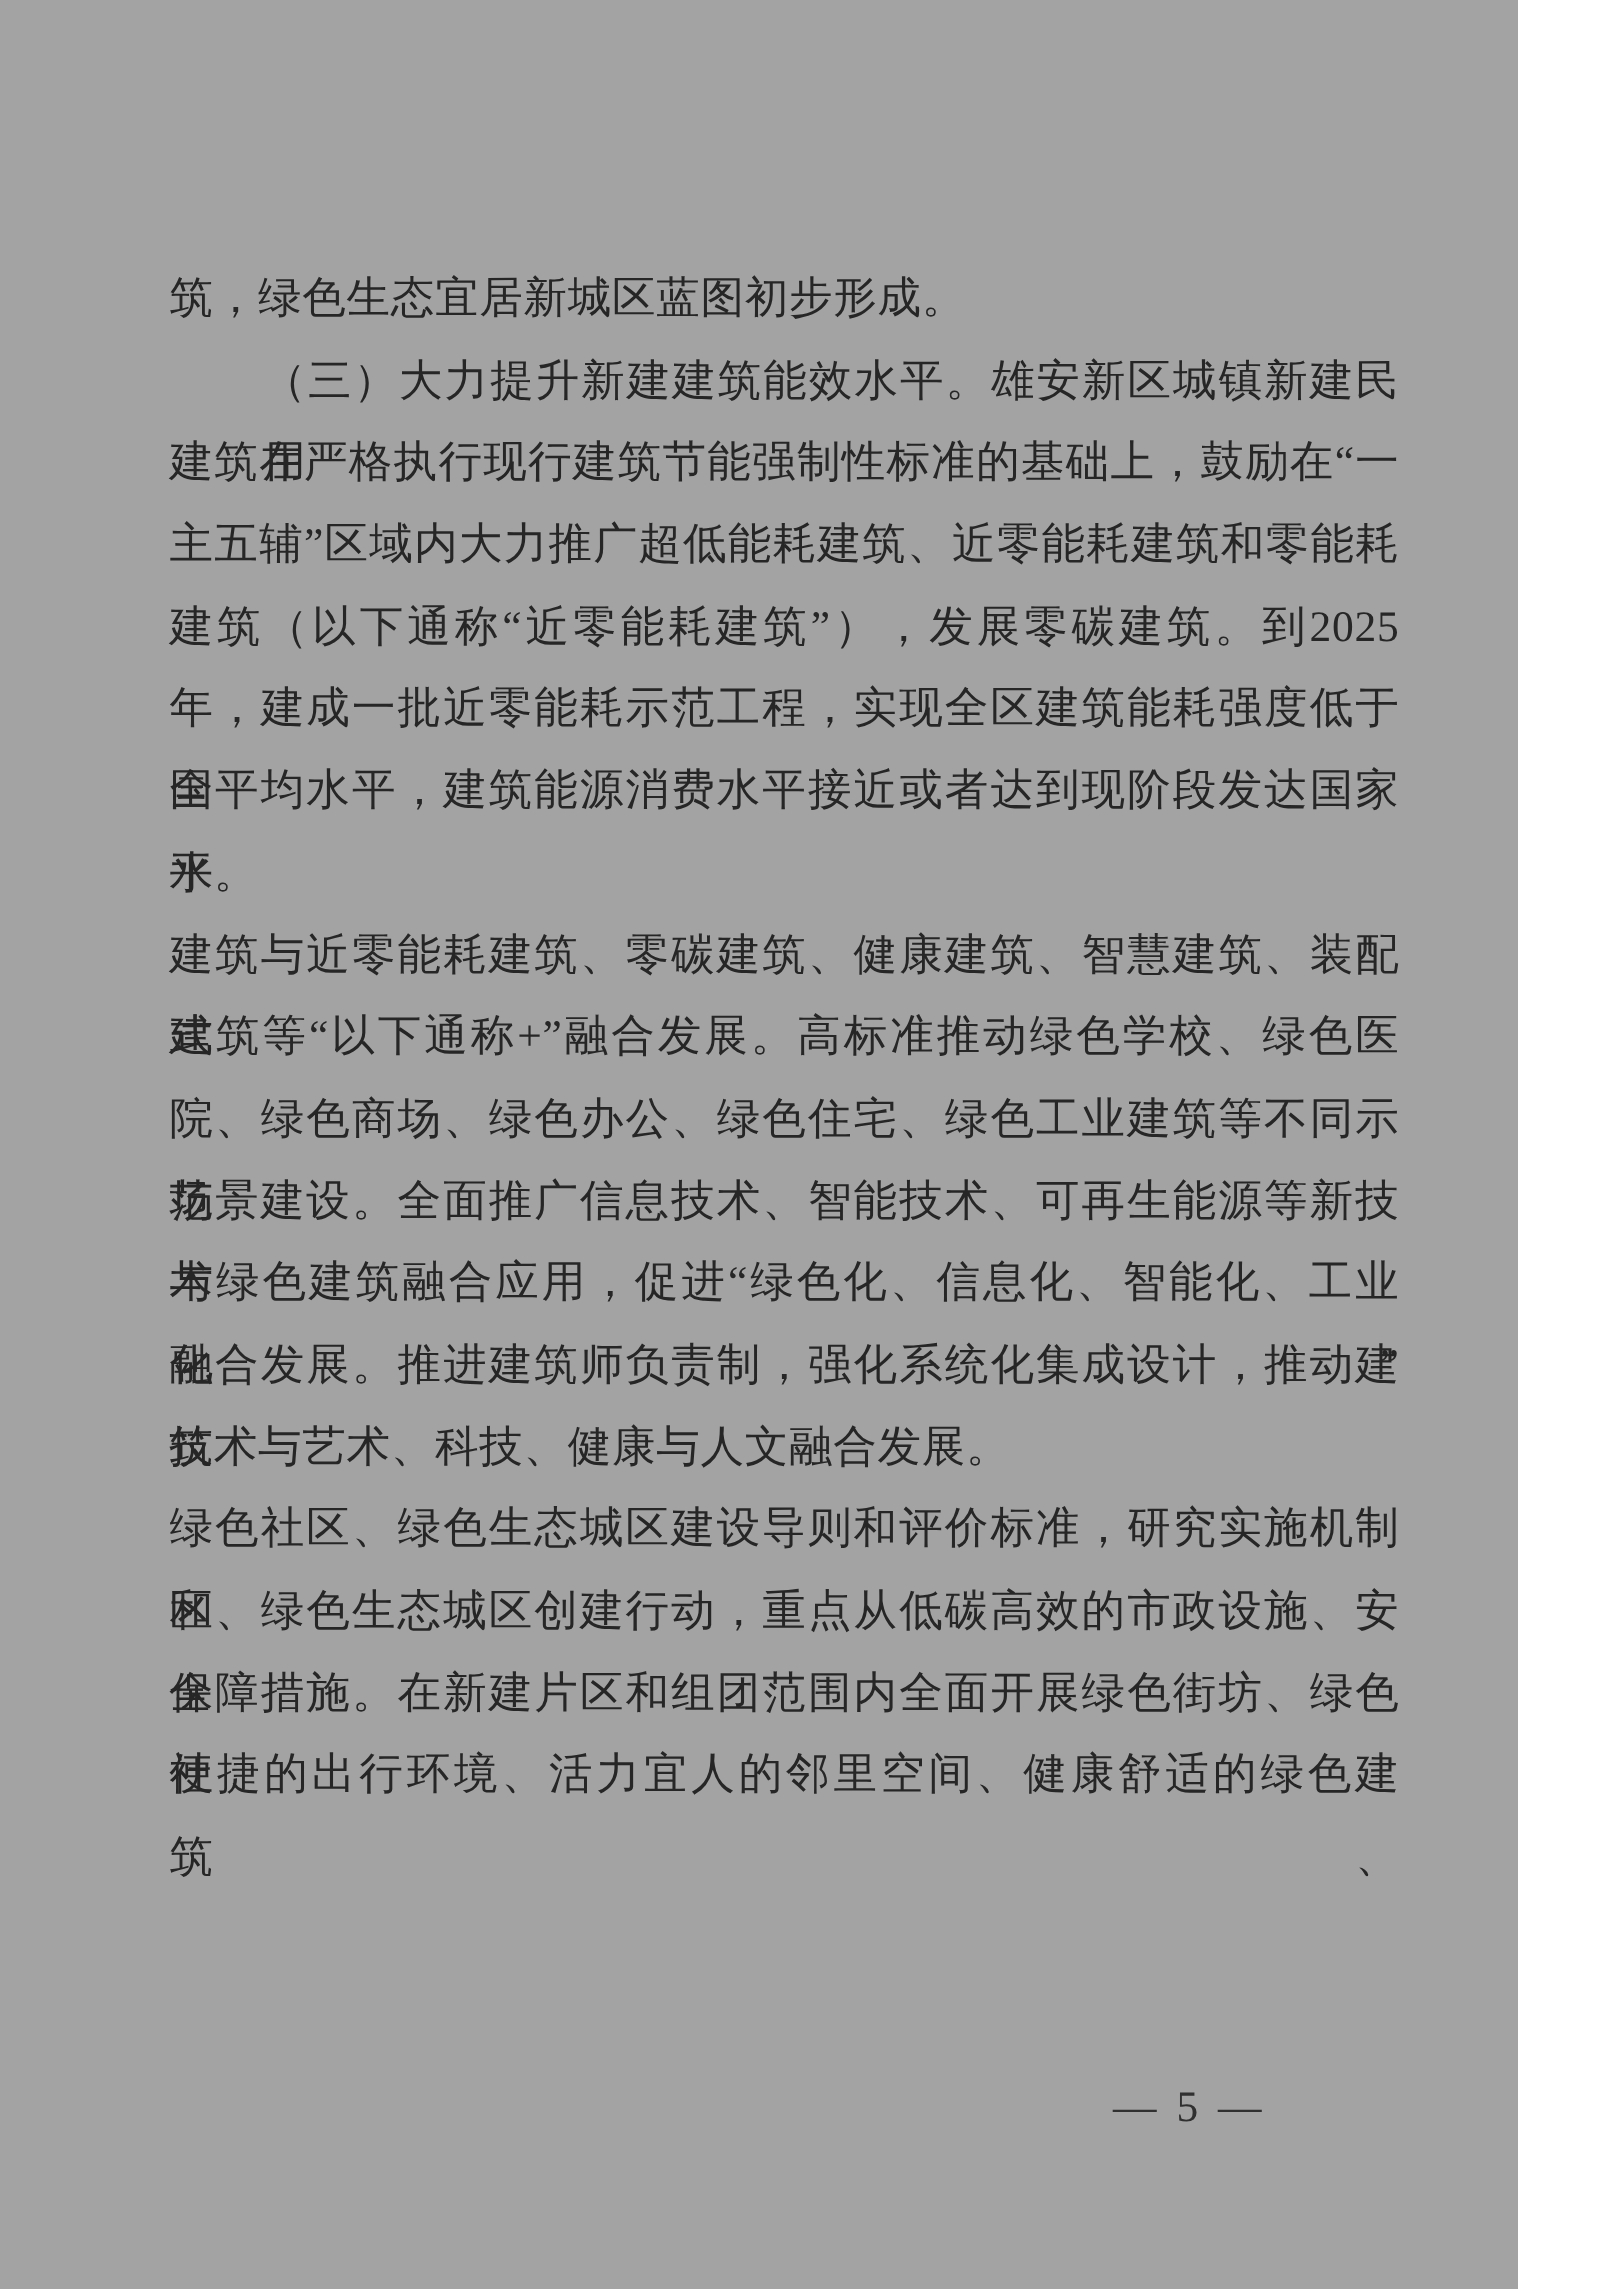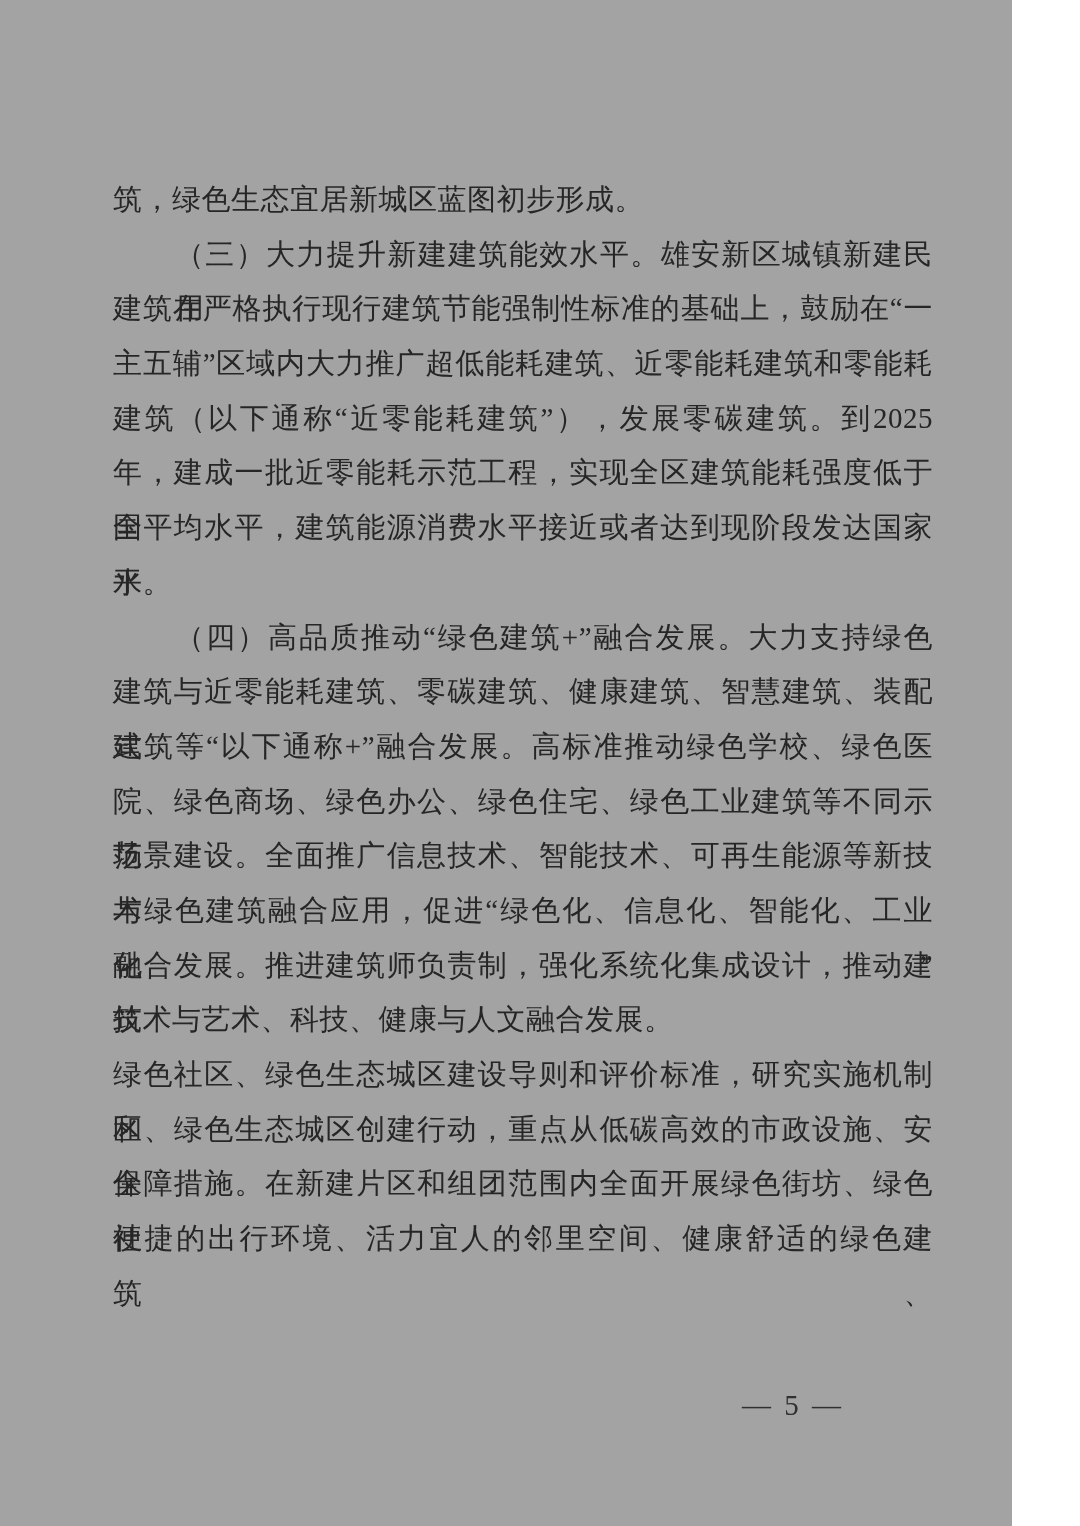--- a/index.html
+++ b/index.html
@@ -80,21 +80,20 @@
     <div class="line">筑，绿色生态宜居新城区蓝图初步形成。</div>
 
     <div class="line start just">（三）大力提升新建建筑能效水平。雄安新区城镇新建民用</div>
     <div class="line just">建筑在严格执行现行建筑节能强制性标准的基础上，鼓励在“一</div>
     <div class="line just">主五辅”区域内大力推广超低能耗建筑、近零能耗建筑和零能耗</div>
     <div class="line just">建筑（以下通称“近零能耗建筑”），发展零碳建筑。到2025</div>
     <div class="line just">年，建成一批近零能耗示范工程，实现全区建筑能耗强度低于全</div>
     <div class="line just">国平均水平，建筑能源消费水平接近或者达到现阶段发达国家水</div>
     <div class="line">平。</div>
 
-    <div class="line start just">（四）高品质推动“绿色建筑+”融合发展。大力支持绿色</div>
     <div class="line just">建筑与近零能耗建筑、零碳建筑、健康建筑、智慧建筑、装配式</div>
     <div class="line just">建筑等“以下通称+”融合发展。高标准推动绿色学校、绿色医</div>
     <div class="line just">院、绿色商场、绿色办公、绿色住宅、绿色工业建筑等不同示范</div>
     <div class="line just">场景建设。全面推广信息技术、智能技术、可再生能源等新技术</div>
     <div class="line just">与绿色建筑融合应用，促进“绿色化、信息化、智能化、工业化”</div>
     <div class="line just">融合发展。推进建筑师负责制，强化系统化集成设计，推动建筑</div>
     <div class="line">技术与艺术、科技、健康与人文融合发展。</div>
 
     <div class="line just">绿色社区、绿色生态城区建设导则和评价标准，研究实施机制和</div>
     <div class="line just">区、绿色生态城区创建行动，重点从低碳高效的市政设施、安全</div>

